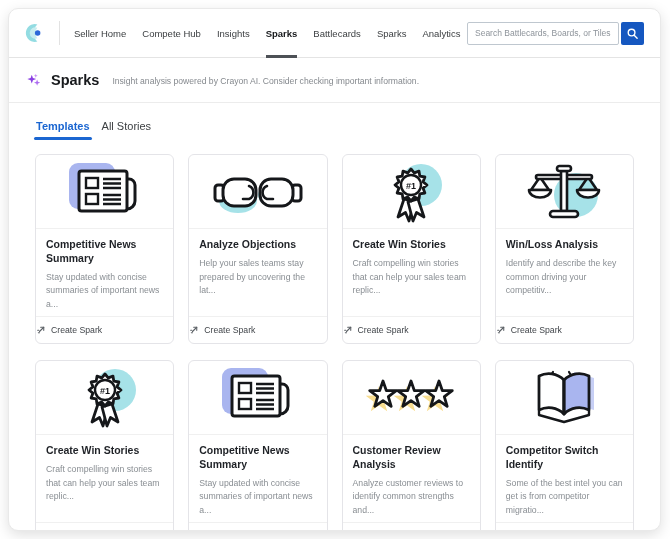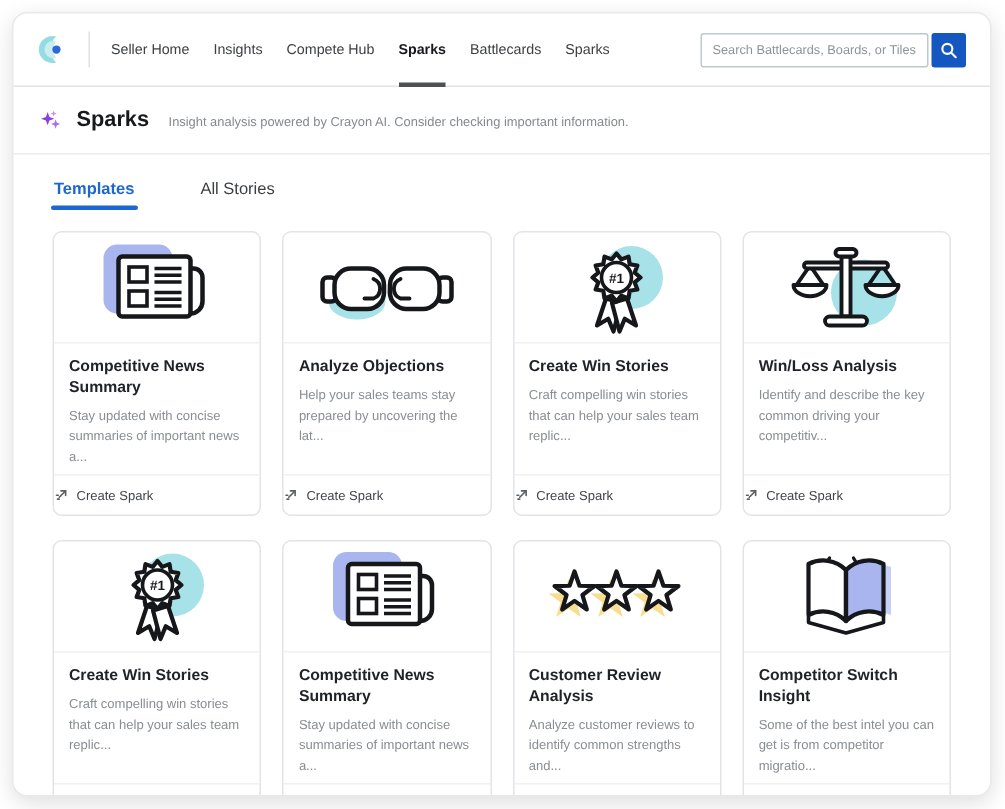--- a/index.html
+++ b/index.html
@@ -19,21 +19,21 @@
   .nav-item.active::after{ content:""; position:absolute; left:0; right:0; bottom:-1px; height:3px; background:#4d5156; }
   .search-wrap{ margin-left:auto; display:flex; align-items:center; gap:2px; }
   .search-input{ width:152px; height:23px; border:1px solid #bfc7cf; border-radius:2px; font-size:8.5px; padding:0 7px; color:#4a4f54; font-family:"Liberation Sans", sans-serif; outline:none; }
   .search-input::placeholder{ color:#8d939a; }
   .search-btn{ width:23px; height:23px; background:#1557c0; border:none; border-radius:2px; display:flex; align-items:center; justify-content:center; cursor:pointer; }
   
   .page-header{ display:flex; align-items:center; padding:14px 17px; border-bottom:1px solid #ececec; gap:9px; }
   .page-title{ font-size:14.5px; font-weight:bold; color:#17191c; }
   .page-subtitle{ font-size:8.6px; color:#85898e; margin-left:4px; padding-top:2px; }
   
-  .tabs{ display:flex; gap:44px; padding:17px 27px 10px; }
+  .tabs{ display:flex; gap:12px; padding:17px 27px 10px; }
   .tab{ position:relative; font-size:11px; color:#3d4043; padding-bottom:8px; cursor:pointer; }
   .tab.active{ color:#1b66d1; font-weight:bold; }
   .tab.active::after{ content:""; position:absolute; left:-2px; right:-2px; bottom:0; height:3px; border-radius:2px; background:#1b66d1; }
   
   .cards{ margin:4px 26px 0; display:grid; grid-template-columns:repeat(4,1fr); gap:16px 14px; grid-auto-rows:minmax(171px,auto); }
   .card{ border:1px solid #e4e4e8; border-radius:6px; background:#fff; display:flex; flex-direction:column; overflow:hidden; }
   .card-ill{ height:74px; flex:0 0 auto; display:flex; align-items:center; justify-content:center; border-bottom:1px solid #f0f0f0; }
   .card-body{ padding:9px 10px 4px; flex:1; }
   .card-title{ font-size:10.5px; font-weight:bold; color:#1f2227; line-height:1.32; }
   .card-desc{ font-size:8.7px; color:#898e93; line-height:1.58; margin-top:5px; }
@@ -48,25 +48,26 @@
     <div class="logo">
       <svg viewBox="0 0 24 24" width="22" height="22">
         <path d="M13.5,2.6 A9.8,9.8 0 1 0 13.5,21.4 A13,13 0 0 1 13.5,2.6 Z" fill="#93dce2"></path>
         <path d="M13.5,6.2 A6.2,6.2 0 1 0 13.5,17.8 A8.8,8.8 0 0 1 13.5,6.2 Z" fill="#c9edf0"></path>
         <circle cx="13.8" cy="12" r="3" fill="#2d68d8"></circle>
       </svg>
     </div>
     <div class="nav-divider"></div>
     <div class="nav-items">
       <a class="nav-item">Seller Home</a>
+      <a class="nav-item">Compete Hub</a>
       <a class="nav-item">Insights</a>
-      <a class="nav-item">Compete Hub</a>
       <a class="nav-item active">Sparks</a>
       <a class="nav-item">Battlecards</a>
       <a class="nav-item">Sparks</a>
+      <a class="nav-item">Analytics</a>
     </div>
     <div class="search-wrap">
       <input class="search-input" type="text" placeholder="Search Battlecards, Boards, or Tiles..." style="">
       <button class="search-btn">
         <svg viewBox="0 0 14 14" width="13" height="13">
           <circle cx="6" cy="6" r="3.6" stroke="#fff" stroke-width="1.5" fill="none"></circle>
           <line x1="8.8" y1="8.8" x2="12" y2="12" stroke="#fff" stroke-width="1.5" stroke-linecap="round"></line>
         </svg>
       </button>
     </div>
@@ -312,21 +313,21 @@
           <g stroke="#15171a" stroke-linejoin="round" stroke-linecap="round">
             <path d="M30,9 L25,14 M37,6 L34,11 M60,9 L65,14 M53,6 L56,11" stroke-width="2.2" fill="none"></path>
             <path d="M48,14 C41,7 31,6 23,10 L23,44 C31,40 41,41 48,48 Z" fill="#fff" stroke-width="2.8"></path>
             <path d="M48,14 C55,7 65,6 73,10 L73,44 C65,40 55,41 48,48 Z" fill="#a9b5ef" stroke-width="2.8"></path>
             <path d="M23,45 L23,49 L48,56 L73,49 L73,45" fill="none" stroke-width="2.4"></path>
             <line x1="48" y1="14" x2="48" y2="48" stroke-width="2.8"></line>
           </g>
         </svg>
       </div>
       <div class="card-body">
-        <div class="card-title">Competitor Switch Insight</div>
+        <div class="card-title">Competitor Switch Identify</div>
         <div class="card-desc">Some of the best intel you can get is from competitor migratio...</div>
       </div>
       <div class="card-footer">
         <svg viewBox="0 0 12 12" width="10" height="10">
           <g stroke="#5b6065" stroke-width="1.3" fill="none" stroke-linecap="round" stroke-linejoin="round">
             <path d="M4.2,7.8 L9.3,2.7"></path>
               <polyline points="5.6,2.7 9.3,2.7 9.3,6.4"></polyline>
             <path d="M2,6.2 L3.4,6.2 M2.8,9.3 L4.2,9.3"></path>
           </g>
         </svg>

